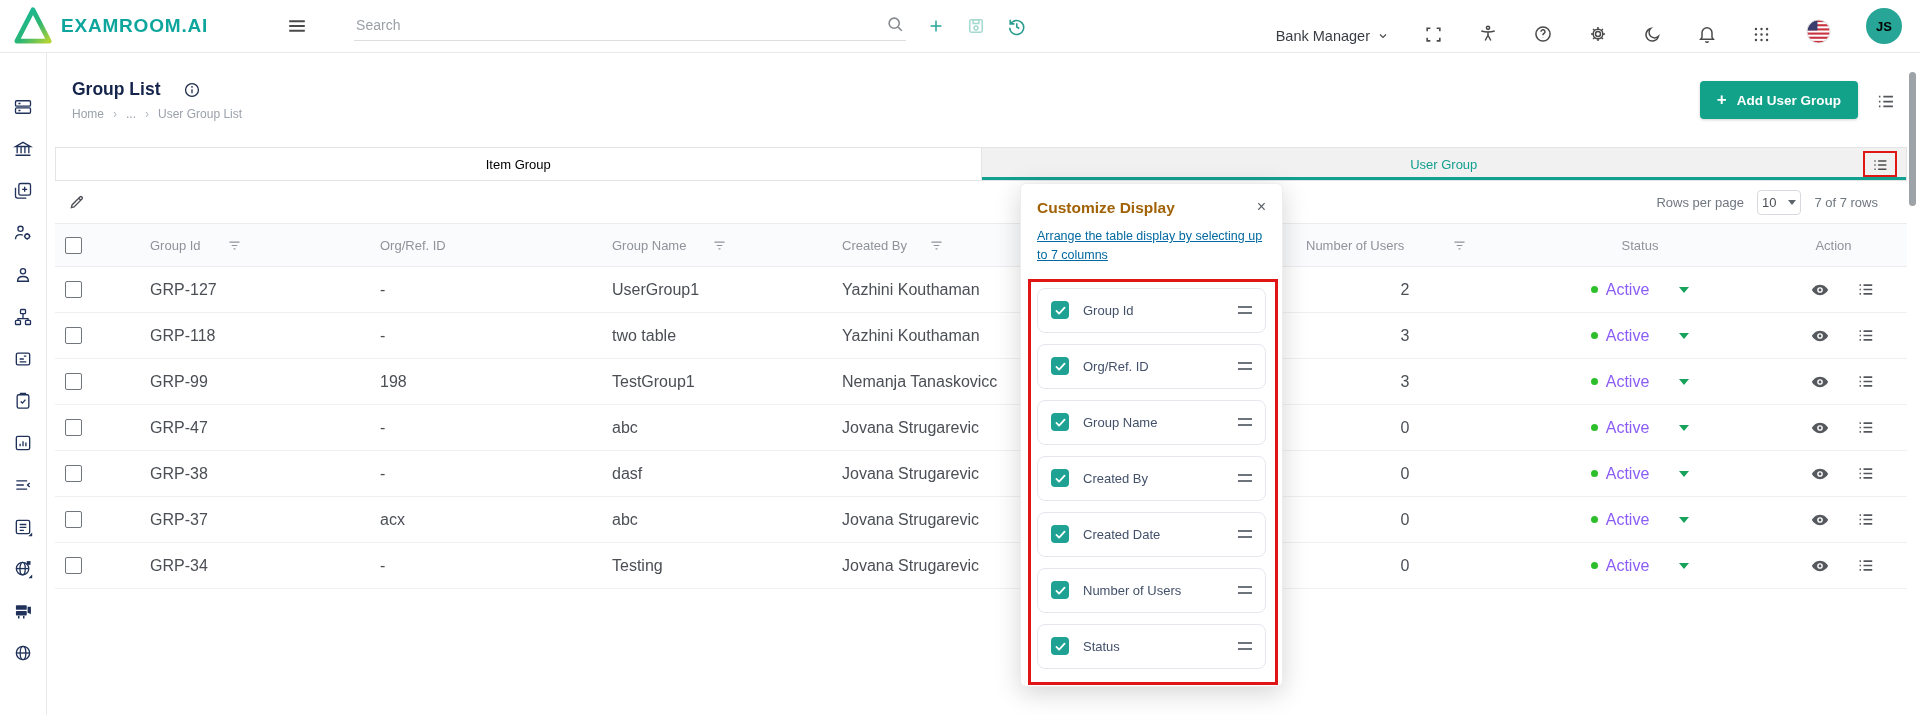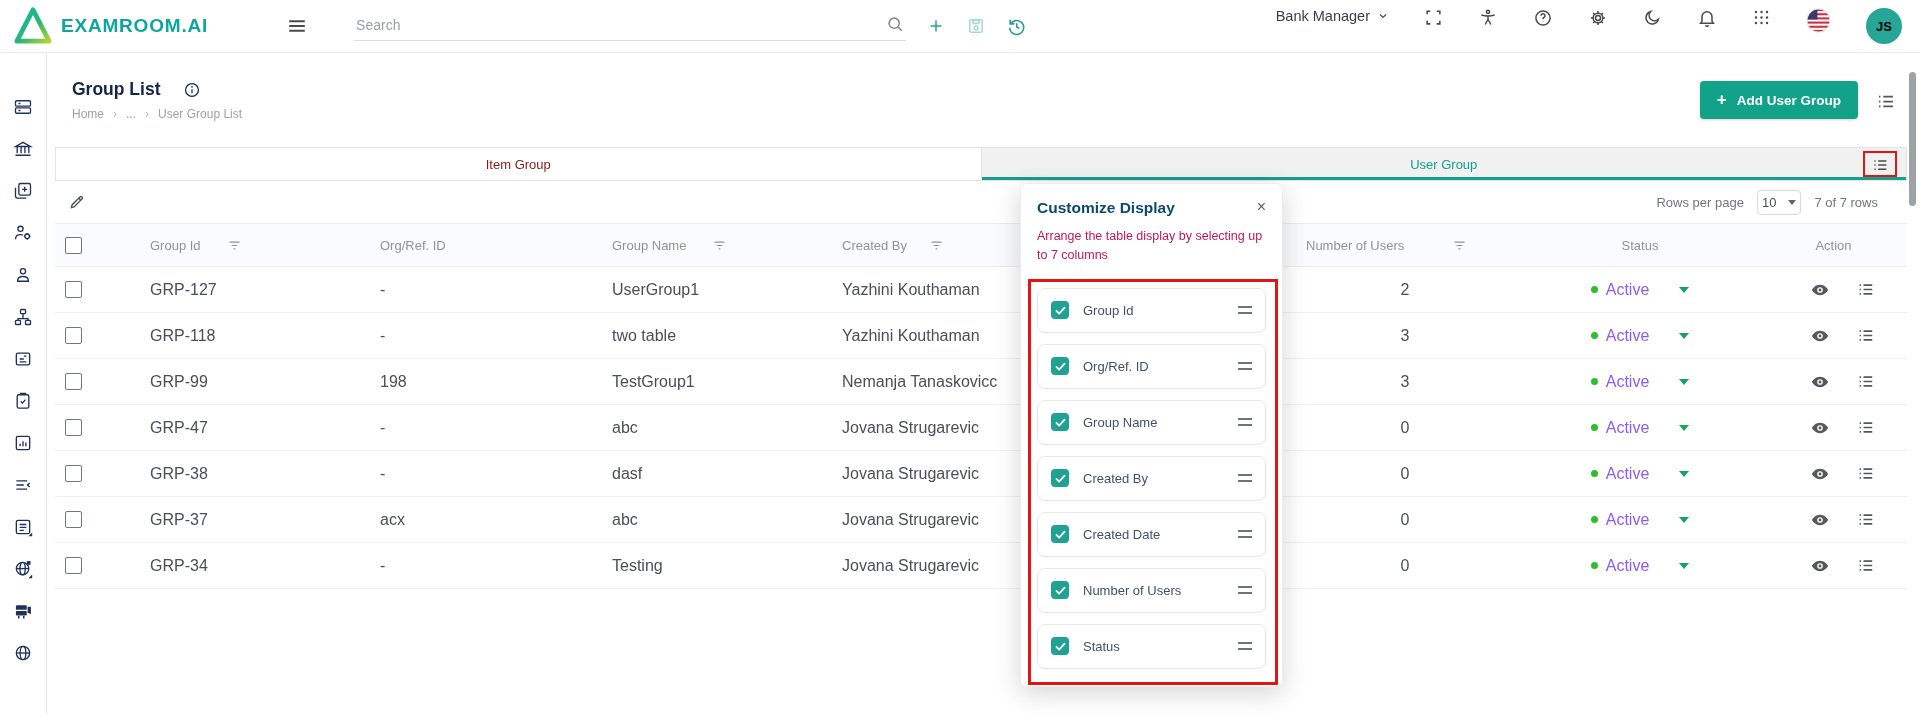--- a/index.html
+++ b/index.html
@@ -16,21 +16,21 @@
   .logo { display:flex; align-items:center; gap:9px; }
   .logo-text { font-size:19px; font-weight:bold; letter-spacing:.8px; color:#0ea69c; }
   .hamburger { margin-left:78px; cursor:pointer; display:flex; }
   .search-wrap { margin-left:46px; width:552px; display:flex; align-items:center;
     border-bottom:1px solid #dcdee1; padding-bottom:2px; }
   .search-wrap input { flex:1; border:none; outline:none; font-size:14px; color:#333;
     font-family:"Liberation Sans",sans-serif; padding:5px 2px; }
   .search-wrap input::placeholder { color:#9aa0a6; }
   .tb-ico { margin-left:20px; display:flex; cursor:pointer; }
   .spacer { flex:1; }
-  .right-cluster { display:flex; align-items:flex-start; gap:35px; }
+  .right-cluster { display:flex; align-items:flex-end; gap:35px; }
   .role { display:flex; align-items:center; gap:7px; font-size:14.5px; color:#393e44; cursor:pointer; }
   .avatar { width:36px; height:36px; border-radius:50%; background:#27a596; color:#000000;
     font-size:13px; font-weight:bold; display:flex; align-items:center; justify-content:center; }
 
   
   .body-row { flex:1; display:flex; min-height:0; }
   .sidebar { width:47px; flex:none; border-right:1px solid #e7e9ec;
     display:flex; flex-direction:column; align-items:center; padding-top:44px; gap:22px; overflow:hidden; }
   .sidebar .s-ico { flex:none; display:flex; cursor:pointer; }
 
@@ -45,21 +45,21 @@
     background:#12a189; color:#fff; border:none; border-radius:4px; font-size:13.5px; font-weight:bold;
     display:flex; align-items:center; gap:10px; cursor:pointer; box-shadow:0 1px 3px rgba(0,0,0,.18);
     font-family:"Liberation Sans",sans-serif; }
   .add-btn .plus { font-size:17px; font-weight:bold; }
   .head-list-ico { position:absolute; top:38px; right:24px; display:flex; cursor:pointer; }
 
   
   .tabs { margin:16px 13px 0 8px; height:34px; display:flex;
     border:1px solid #e3e4e6; background:#fff; }
   .tab { flex:1; display:flex; align-items:center; justify-content:center;
-    font-size:13px; color:#7f1d1d; background:#fff; cursor:pointer; position:relative;
+    font-size:13px; color:#000000; background:#fff; cursor:pointer; position:relative;
     border-right:1px solid #e3e4e6; }
   .tab:last-child { border-right:none; }
   .tab.active { background:#f1f1f2; color:#12a08f;align-items:center; }
   .tab.active::after { content:""; position:absolute; left:0; right:0; bottom:0;
     height:3px; background:#12a08f; }
   .customize-btn { position:absolute; right:9px; top:50%; transform:translateY(-50%);
     border:2px solid #e01616; padding:3px 6px 1px 6px; display:flex; cursor:pointer; background:transparent; }
 
   
   .toolbar { height:42px; display:flex; align-items:center; padding:0 42px 0 21px; }
@@ -92,23 +92,23 @@
   .status-caret { width:0; height:0; border-left:5px solid transparent; border-right:5px solid transparent;
     border-top:6px solid #17a35c; margin-left:22px; cursor:pointer; }
   .c-action { gap:26px; padding-left:18px; }
   .c-action .a-ico { display:flex; cursor:pointer; }
 
   
   .popup { position:absolute; left:1020px; top:183px; width:263px; background:#fff;
     border:1px solid #ededee; border-radius:6px; box-shadow:0 6px 26px rgba(0,0,0,.17);
     padding:15px 16px 17px 16px; z-index:20; }
   .popup-head { display:flex; align-items:flex-start; }
-  .popup-title { font-size:15.5px; font-weight:bold; color:#0c4a6e; }
+  .popup-title { font-size:15.5px; font-weight:bold; color:#a16207; }
   .popup-close { margin-left:auto; font-size:16px; color:#5a5f66; cursor:pointer; line-height:1; }
-  .popup-sub { margin-top:10px; width:226px; font-size:12.5px; color:#be185d; line-height:1.55; }
+  .popup-sub { margin-top:10px; width:226px; font-size:12.5px; color:#0369a1; line-height:1.55;text-decoration:underline; }
   .popup-list { margin-top:22px; display:flex; flex-direction:column; gap:11px; }
   .popup-item { height:45px; border:1px solid #e4e7ec; border-radius:8px; background:#fff;
     display:flex; align-items:center; padding:0 13px; cursor:pointer; }
   .pcb { width:18px; height:18px; border-radius:4px; background:#1fa294; flex:none;
     display:flex; align-items:center; justify-content:center; cursor:pointer; }
   .pitem-label { margin-left:14px; font-size:13px; color:#42506a; }
   .drag-handle { margin-left:auto; width:14px; height:8px; border-top:2px solid #6d737b;
     border-bottom:2px solid #6d737b; cursor:grab; }
 
   

